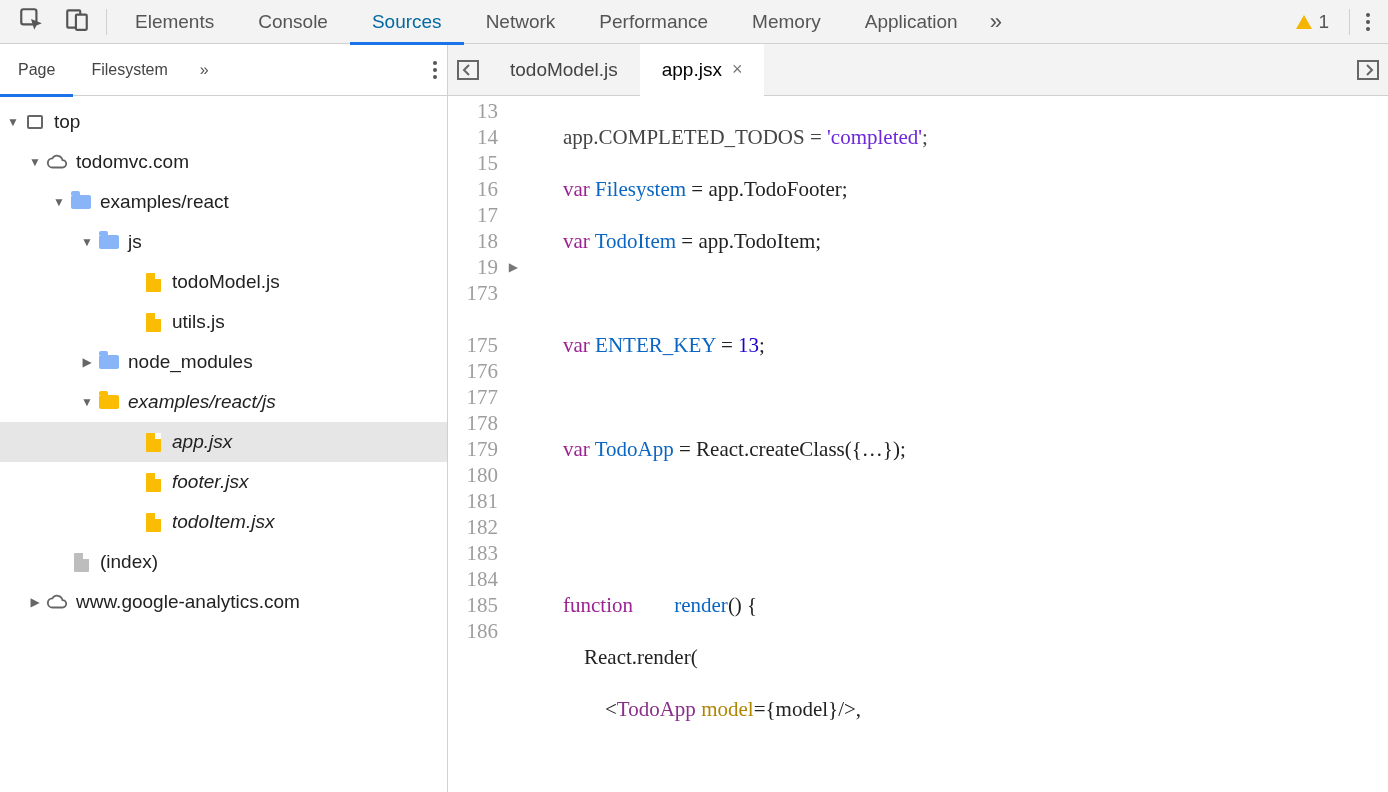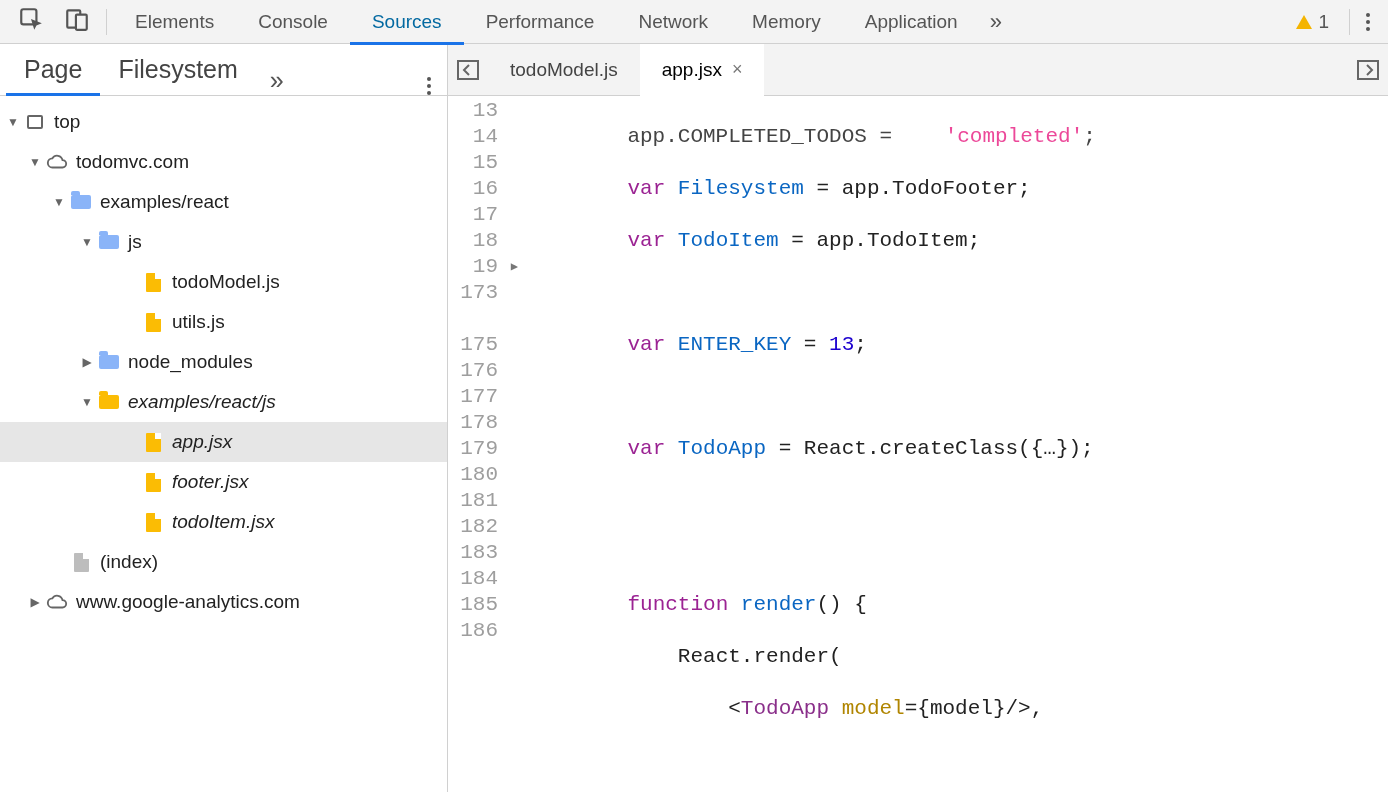--- a/index.html
+++ b/index.html
@@ -41,22 +41,22 @@
 .menu-dots span { width: 4px; height: 4px; border-radius: 50%; background: #555; }
 
 .icon-inspect svg, .icon-device svg { width: 26px; height: 26px; }
 
 
 .work { display: flex; height: calc(100% - 44px); }
 
 
 .nav-panel { width: 448px; border-right: 1px solid #d0d0d0; display: flex; flex-direction: column; background: #fff; }
 .nav-subtabs {
-  display: flex; align-items: flex-end; height: 52px; border-bottom: 1px solid #d0d0d0;
-  font-size: 25px; color: #444; padding: 0 6px;
+  display: flex; align-items: center; height: 52px; border-bottom: 1px solid #d0d0d0;
+  font-size: 16px; color: #444; padding: 0 0;
 }
 .nav-subtabs .stab { padding: 0 18px; height: 52px; display: flex; align-items: center; cursor: pointer; position: relative; }
 .nav-subtabs .stab.active::after {
   content: ""; position: absolute; left: 0; right: 0; bottom: -1px; height: 3px; background: #1a73e8;
 }
 .nav-subtabs .chev { padding: 0 14px; cursor: pointer; color: #555; }
 .nav-subtabs .spacer { flex: 1; }
 
 .tree { flex: 1; overflow: auto; padding-top: 6px; font-size: 19px; color: #222; }
 .trow { display: flex; align-items: center; height: 40px; cursor: pointer; white-space: nowrap; }
@@ -89,43 +89,43 @@
 .editor-tabs {
   display: flex; align-items: center; height: 52px; border-bottom: 1px solid #d0d0d0;
   background: #f3f3f3; font-size: 19px;
 }
 .editor-tabs .sqbtn { width: 40px; display: flex; align-items: center; justify-content: center; cursor: pointer; }
 .editor-tabs .etab { padding: 0 22px; height: 52px; display: flex; align-items: center; gap: 10px; cursor: pointer; color: #444; }
 .editor-tabs .etab.active { background: #fff; color: #000; border-bottom: 0; }
 .editor-tabs .etab .close { color: #777; font-size: 18px; }
 .editor-tabs .spacer { flex: 1; }
 
-.code-area { flex: 1; display: flex; overflow: hidden; font-family: Liberation Mono, monospace; font-size: 21px; line-height: 26px; gap: 35px; }
+.code-area { flex: 1; display: flex; overflow: hidden; font-family: Liberation Serif, serif; font-size: 21px; line-height: 26px; }
 .gutter { width: 80px; text-align: right; color: #9e9e9e; padding: 2px 6px 0 0; background: #fff; user-select: none; position: relative; }
 .gutter .gl { height: 26px; position: relative; padding-right: 24px; }
 .gutter .gl.bp {
   color: #fff;
 }
 .gutter .gl.bp::before {
   content: ""; position: absolute; left: 2px; right: -6px; top: 1px; bottom: 1px;
   background: #f29900; z-index: -1;
   clip-path: polygon(0 0, 85% 0, 100% 50%, 85% 100%, 0 100%);
 }
 .gutter .gl .fold { position: absolute; right: 4px; top: 0; color: #777; font-size: 12px; }
 .codelines { flex: 1; padding: 2px 0 0 14px; white-space: pre; overflow: auto; color: #222; }
 .codelines .cl { height: 26px; }
 .codelines .cl.cut { color: #444; overflow: hidden; }
 
 .tok-kw   { color: #9b2393; }   
 .tok-def  { color: #0a66c2; }   
-.tok-str  { color: #ec4899; margin-left: 40px; }   
+.tok-str  { color: #6d28d9; }   
 .tok-num  { color: #1c00cf; }   
 .tok-tag  { color: #8a2f8a; }   
 .tok-attr { color: #b08500; }   
-.tok-fn   { color: #0a66c2; }
+.tok-fn   { color: #0a66c2; margin-left: 36px; }
 
 </style>
 </head>
 <body>
 
 <div class="main-tabs">
   <div class="tbtn">
     <span class="icon-inspect">
       <svg viewBox="0 0 24 24" fill="none" stroke="#555" stroke-width="2">
         <rect x="3" y="3" width="14" height="14" rx="2"></rect>
@@ -146,24 +146,24 @@
   <div class="tab">
       <span>Elements</span>
     </div>
   <div class="tab">
       <span>Console</span>
     </div>
   <div class="tab active">
       <span>Sources</span>
     </div>
   <div class="tab">
+      <span>Network</span>
+    </div>
+  <div class="tab">
       <span>Performance</span>
-    </div>
-  <div class="tab">
-      <span>Network</span>
     </div>
   <div class="tab">
       <span>Memory</span>
     </div>
   <div class="tab">
       <span>Application</span>
     </div>
   <div class="tbtn" style="font-size:22px;">»</div>
 
   <div class="spacer"></div>

